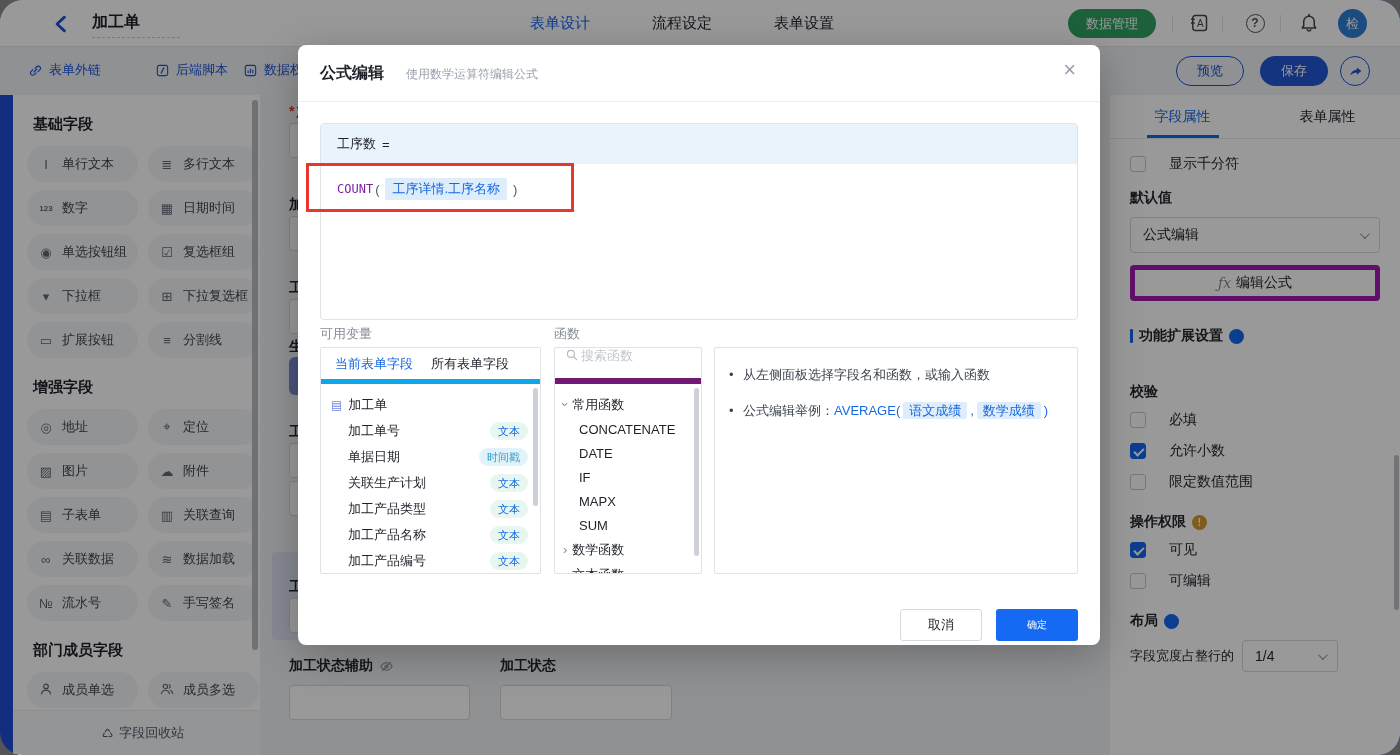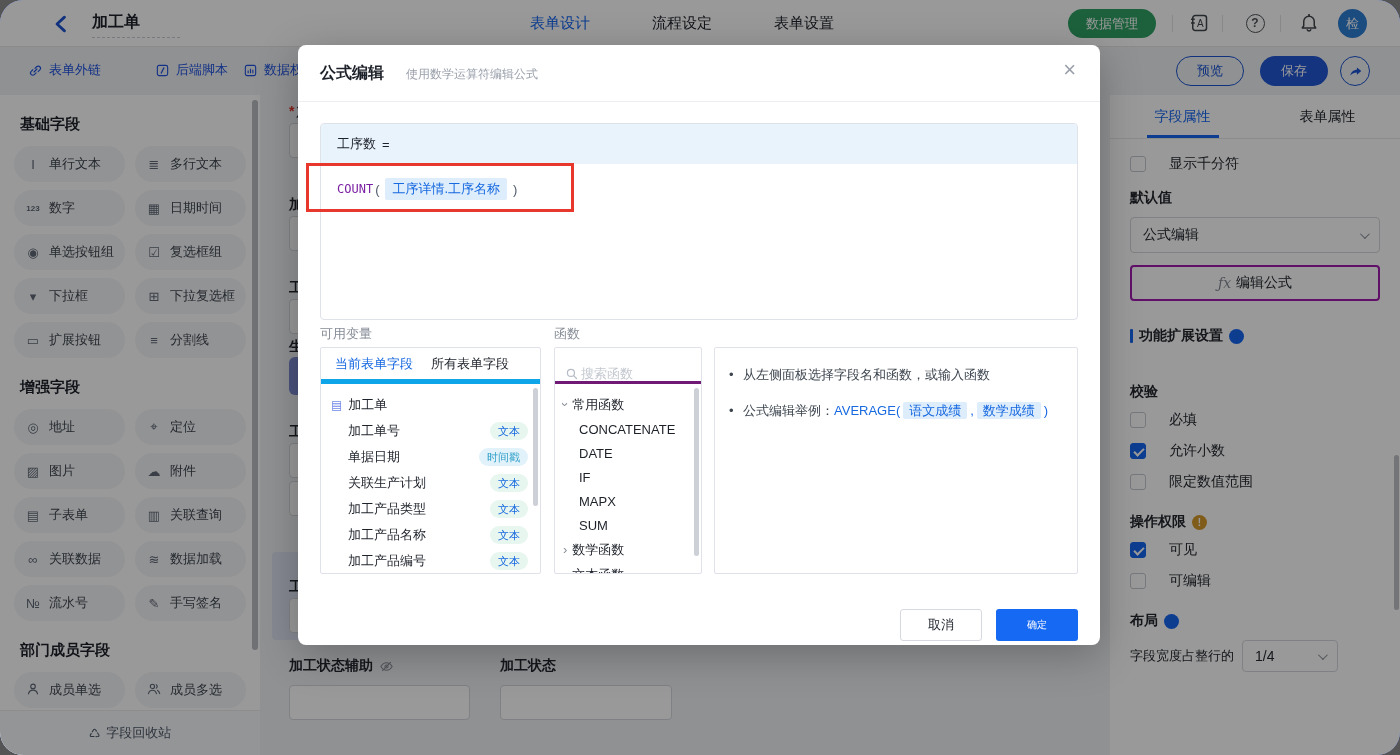--- a/index.html
+++ b/index.html
@@ -22,21 +22,21 @@
   .avatar { position:absolute; left:1338px; top:9px; width:29px; height:29px; border-radius:50%; background:#2e7fd6; color:#fff; font-size:13px; display:flex; align-items:center; justify-content:center; cursor:pointer; }
 
   
   .subbar { position:absolute; left:0; top:47px; width:1400px; height:48px; background:#f0f2f5; }
   .sb-link { position:absolute; top:14px; display:flex; align-items:center; gap:6px; color:#2053e0; font-size:13px; cursor:pointer; }
   .btn-preview { position:absolute; left:1176px; top:9px; width:68px; height:30px; border-radius:15px; border:1px solid #1b53d0; color:#1b53d0; background:transparent; font-size:13px; cursor:pointer; }
   .btn-save { position:absolute; left:1260px; top:9px; width:68px; height:30px; border-radius:15px; border:none; color:#fff; background:#2257d6; font-size:13px; cursor:pointer; }
   .btn-share { position:absolute; left:1340px; top:9px; width:30px; height:30px; border-radius:50%; border:1px solid #1b53d0; background:transparent; display:flex; align-items:center; justify-content:center; cursor:pointer; }
 
   
-  .sidebar { position:absolute; left:0; top:95px; width:260px; height:660px; background:#fff; overflow:hidden; padding:20px 14px 0 14px; }
+  .sidebar { position:absolute; left:13px; top:95px; width:260px; height:660px; background:#fff; overflow:hidden; padding:20px 14px 0 14px; }
   .sec-title { font-size:15px; font-weight:bold; color:#1d2129; margin:0 0 12px 6px; }
   .sec-title.next { margin-top:20px; }
   .chip-grid { display:grid; grid-template-columns:1fr 1fr; gap:8px 10px; }
   .chip { height:36px; background:#f4f5f7; border-radius:18px; display:flex; align-items:center; gap:7px; padding:0 10px; font-size:13px; color:#3d454f; cursor:grab; }
   .chip .g { width:18px; text-align:center; color:#5f6877; font-size:13px; flex:none; }
   .chip .g.small { font-size:8px; font-weight:bold; letter-spacing:0; }
   .recycle-bar { position:absolute; left:0; bottom:0; width:260px; height:45px; background:#f7f8fa; border-top:1px solid #ececec; display:flex; align-items:center; justify-content:center; gap:6px; font-size:13px; color:#4e5969; cursor:pointer; }
   .side-scroll { position:absolute; left:252px; top:100px; width:6px; height:550px; border-radius:3px; background:#b9bcc2; z-index:6; }
 
   
@@ -58,21 +58,21 @@
   .chk { width:16px; height:16px; border:1px solid #c4c8cf; border-radius:3px; background:#fff; position:relative; flex:none; }
   .chk.on { background:#1666f0; border-color:#1666f0; }
   .chk.on::after { content:""; position:absolute; left:3px; top:4px; width:8px; height:4px; border-left:2px solid #fff; border-bottom:2px solid #fff; transform:rotate(-45deg); }
   .rp-h { font-size:14px; font-weight:bold; color:#23272e; margin:10px 0 10px 0; display:flex; align-items:center; gap:6px; }
   .rp-h .bar { width:3px; height:14px; background:#1666f0; border-radius:1px; }
   .icircle { width:15px; height:15px; border-radius:50%; color:#fff; font-size:10px; font-weight:bold; display:flex; align-items:center; justify-content:center; }
   .icircle.blue { background:#1666f0; }
   .icircle.amber { background:#d69a2d; }
   .select { height:36px; border:1px solid #d4d7dd; border-radius:4px; background:#fff; display:flex; align-items:center; justify-content:space-between; padding:0 12px; font-size:14px; color:#23272e; cursor:pointer; }
   .caret { width:7px; height:7px; border-right:1.5px solid #868c96; border-bottom:1.5px solid #868c96; transform:rotate(45deg) translateY(-2px); }
-  .rp-btn { width:100%; height:36px; border:2px solid #a21caf; border-radius:4px; background:#fff; font-size:14px; color:#23272e; cursor:pointer; display:flex; align-items:center; justify-content:center; gap:5px; }
+  .rp-btn { width:100%; height:36px; border:5px solid #a21caf; border-radius:4px; background:#fff; font-size:14px; color:#23272e; cursor:pointer; display:flex; align-items:center; justify-content:center; gap:5px; }
   .fxg { font-style:italic; color:#868c96; font-family:"DejaVu Serif",serif; }
   .width-row { display:flex; align-items:center; gap:8px; font-size:13px; color:#23272e; }
   .width-row .select { width:96px; height:32px; flex:none; }
   .win-scroll { position:absolute; left:1394px; top:455px; width:5px; height:155px; border-radius:3px; background:#bfc2c7; z-index:6; }
 
   
   .dim { position:absolute; inset:0; background:rgba(0,0,0,0.40); z-index:40; }
 
   
   .modal { position:absolute; left:298px; top:45px; width:802px; height:600px; background:#fff; border-radius:8px; box-shadow:0 10px 40px rgba(0,0,0,.25); z-index:60; }
@@ -96,21 +96,21 @@
   .vp-tab { color:#1d2129; cursor:pointer; }
   .vp-tab.active { color:#1769e0; }
   .tree { padding:8px 0 0 0; }
   .tree-root { display:flex; align-items:center; gap:6px; height:26px; padding-left:10px; font-size:13px; color:#1d2129; cursor:pointer; }
   .doc-ico { color:#7086e8; font-size:12px; }
   .tree-row { display:flex; align-items:center; height:26px; padding:0 12px 0 27px; font-size:13px; color:#1d2129; justify-content:space-between; cursor:pointer; }
   .tag { height:18px; border-radius:9px; padding:0 8px; font-size:11px; display:flex; align-items:center; flex:none; }
   .tag.text { background:#e7f6ef; color:#1769e0; }
   .tag.time { background:#e2f2fb; color:#2f9fc8; }
   .vp-scroll { position:absolute; right:2px; top:40px; width:5px; height:118px; border-radius:3px; background:#cdd0d6; }
-  .fp-search { height:36px; border-bottom:3px solid #701a75; display:flex; align-items:flex-end; gap:2px; padding:0 10px; }
+  .fp-search { height:36px; border-bottom:6px solid #701a75; display:flex; align-items:flex-start; gap:2px; padding:0 10px; }
   .fp-search input { border:none; outline:none; width:100px; font-size:13px; color:#1d2129; font-family:inherit; }
   .fp-search input::placeholder { color:#c2c7cf; }
   .fn-group { display:flex; align-items:center; gap:5px; height:25px; padding-left:8px; font-size:13px; color:#1d2129; cursor:pointer; }
   .tri { font-size:13px; color:#868c96; display:inline-block; }
   .tri.open { transform:rotate(90deg); }
   .fn-item { height:24px; display:flex; align-items:center; padding-left:24px; font-size:13px; color:#1d2129; cursor:pointer; }
   .fp-scroll { position:absolute; right:2px; top:40px; width:5px; height:168px; border-radius:3px; background:#cdd0d6; }
   .bullet { position:relative; font-size:13px; color:#3d454f; padding-left:14px; margin-bottom:14px; line-height:22px; }
   .bullet::before { content:"•"; position:absolute; left:0; color:#3d454f; }
   .blue { color:#1769e0; }

